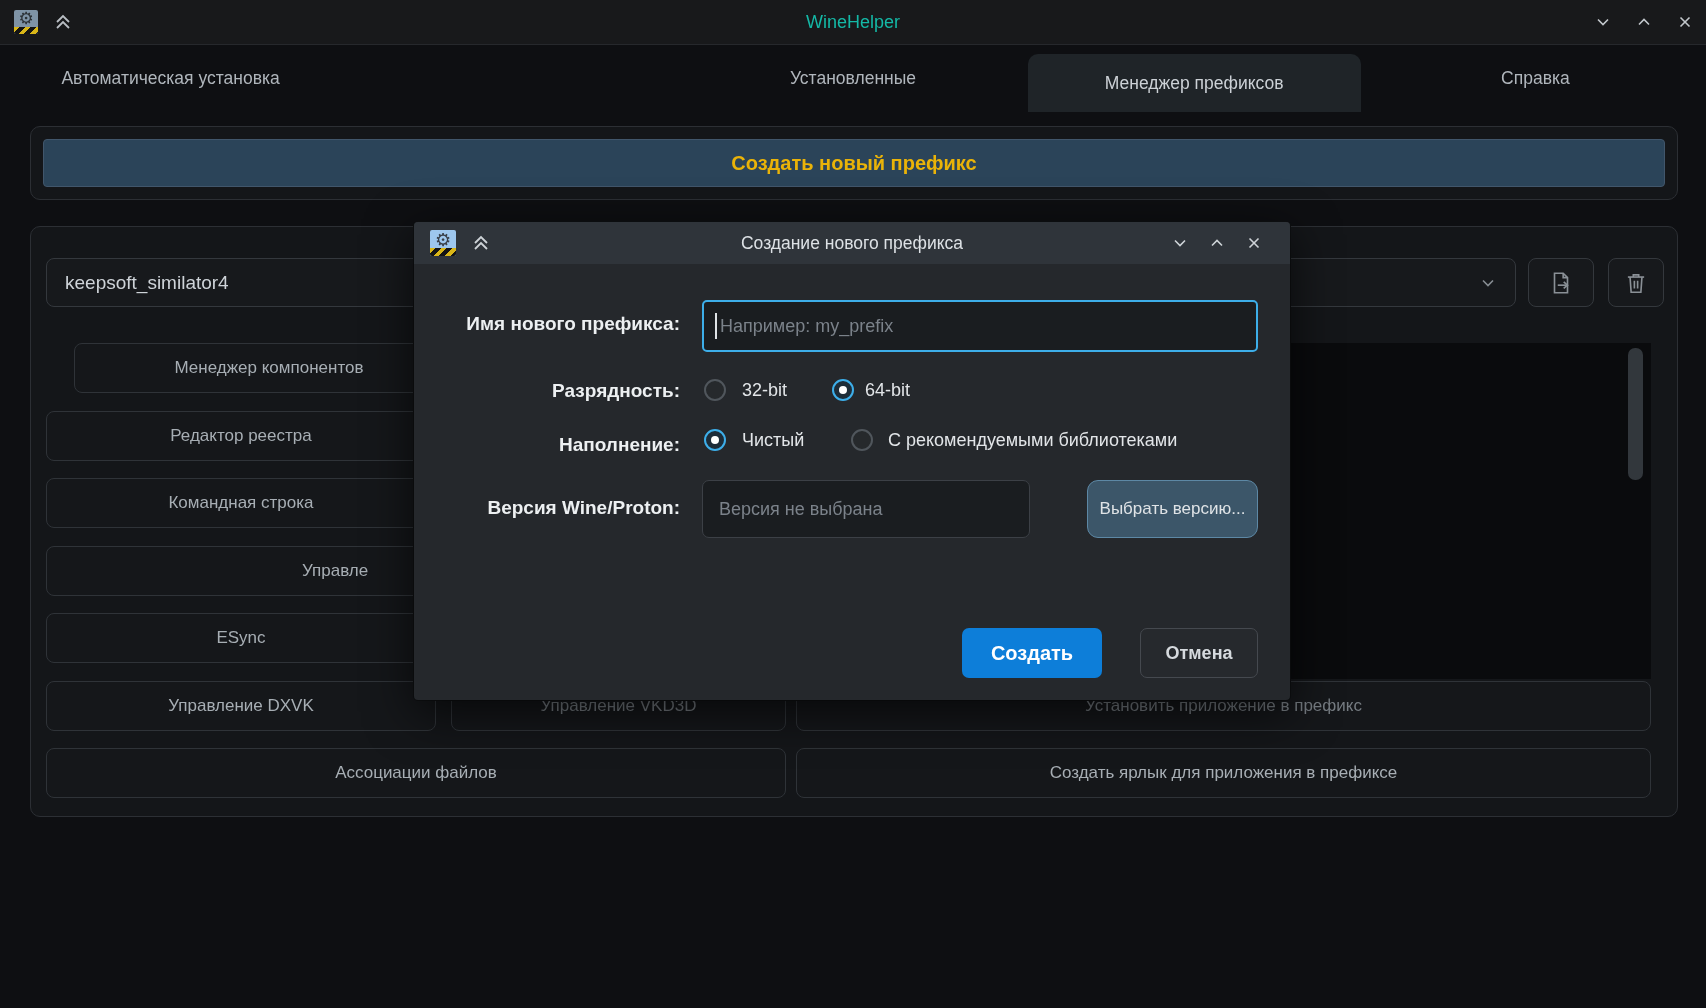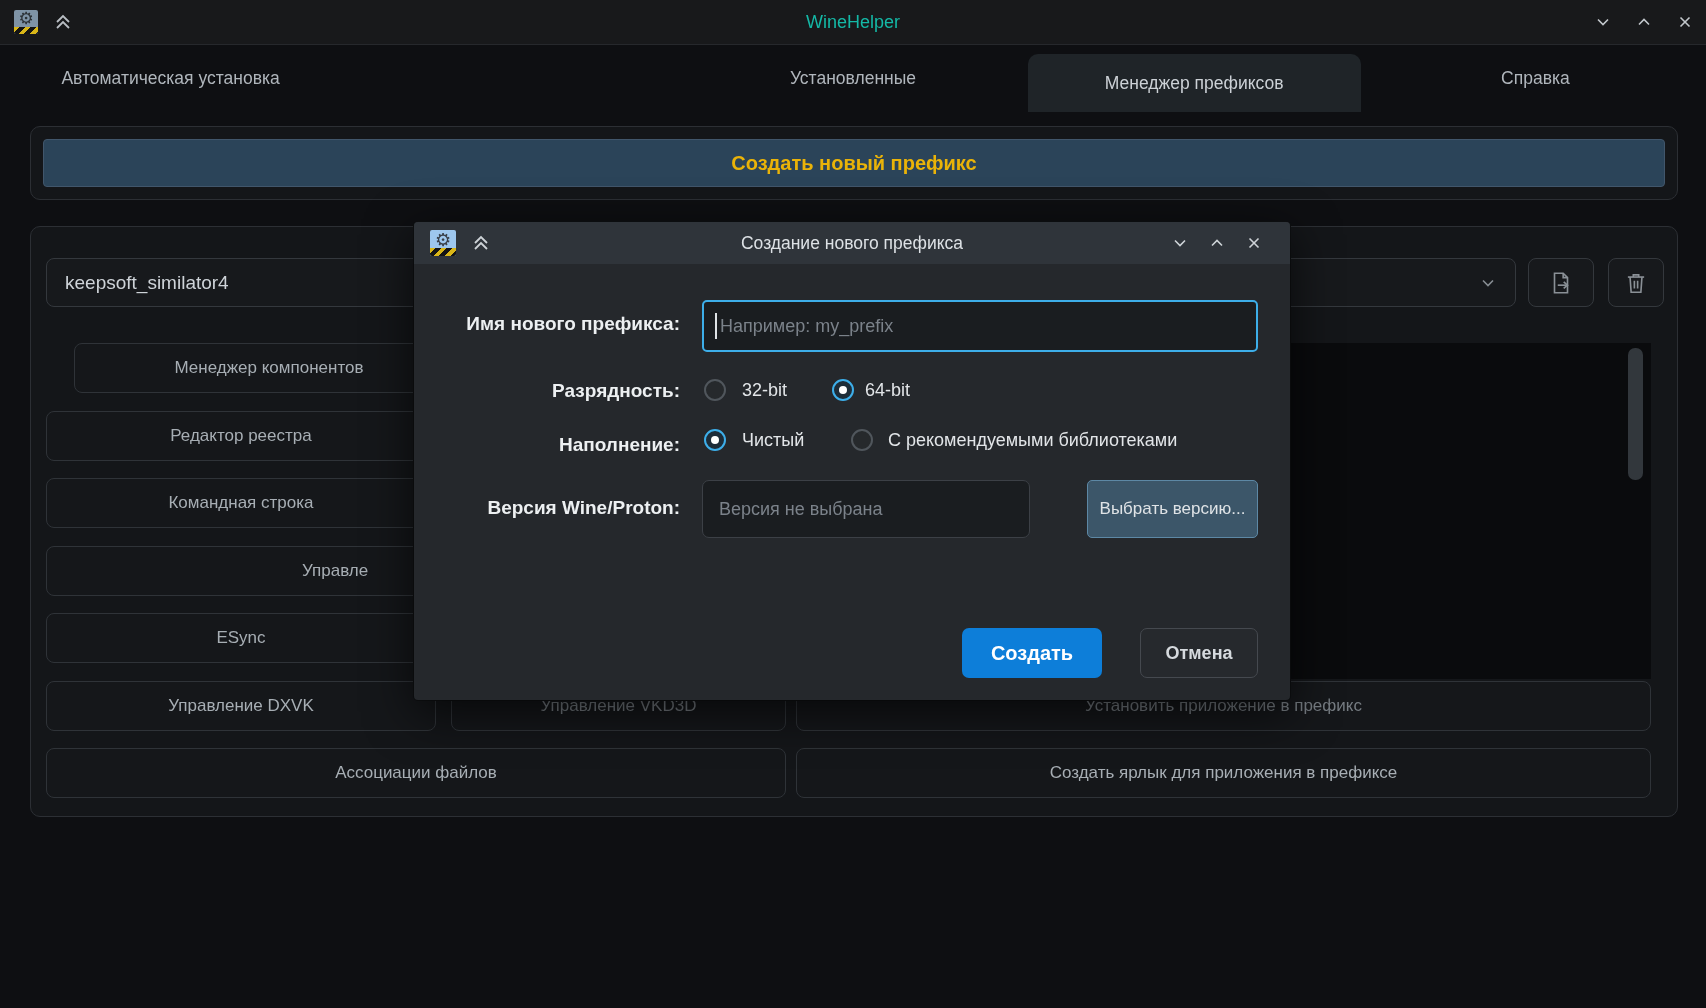--- a/index.html
+++ b/index.html
@@ -79,21 +79,21 @@
   .radio.off{border:2px solid #50565c;background:#26292c;}
   .radio.on{border:2px solid var(--accent);background:#1d2c38;}
   .radio.on::after{content:"";position:absolute;left:5px;top:5px;width:8px;height:8px;border-radius:50%;background:#fff;}
   .radio-label{position:absolute;color:#e2e5e8;font-size:18px;line-height:22px;}
 
   .version-input{position:absolute;left:288px;top:258px;width:328px;height:58px;box-sizing:border-box;
      background:#1a1d20;border:1px solid #3c4046;border-radius:7px;color:#dfe3e6;font-size:18px;
      padding-left:16px;outline:none;font-family:"Liberation Sans",sans-serif;}
   .version-input::placeholder{color:#7b828a;opacity:1;}
   .choose-btn{position:absolute;left:673px;top:258px;width:171px;height:58px;box-sizing:border-box;
-     background:#3c5669;border:1px solid #5d88a5;border-radius:5px;color:#dfe3e6;font-size:17px;
+     background:#3c5669;border:1px solid #5d88a5;border-radius:11px;color:#dfe3e6;font-size:17px;
      display:flex;align-items:center;justify-content:center;}
   .create-btn{position:absolute;left:548px;top:406px;width:140px;height:50px;background:var(--primary-btn);
      border-radius:7px;color:#ffffff;font-weight:bold;font-size:20px;display:flex;align-items:center;justify-content:center;}
   .cancel-btn{position:absolute;left:726px;top:406px;width:118px;height:50px;box-sizing:border-box;background:#26292d;
      border:1px solid #45494f;border-radius:7px;color:#d6dade;font-size:18px;display:flex;align-items:center;justify-content:center;font-weight:bold;}
   svg{display:block;}
 </style>
 </head>
 <body>
 

